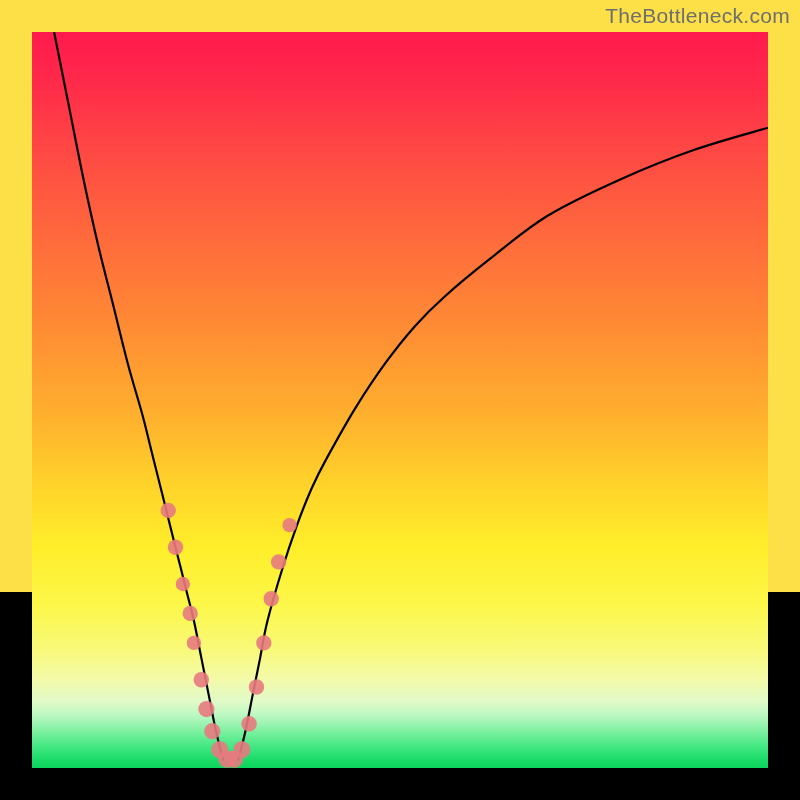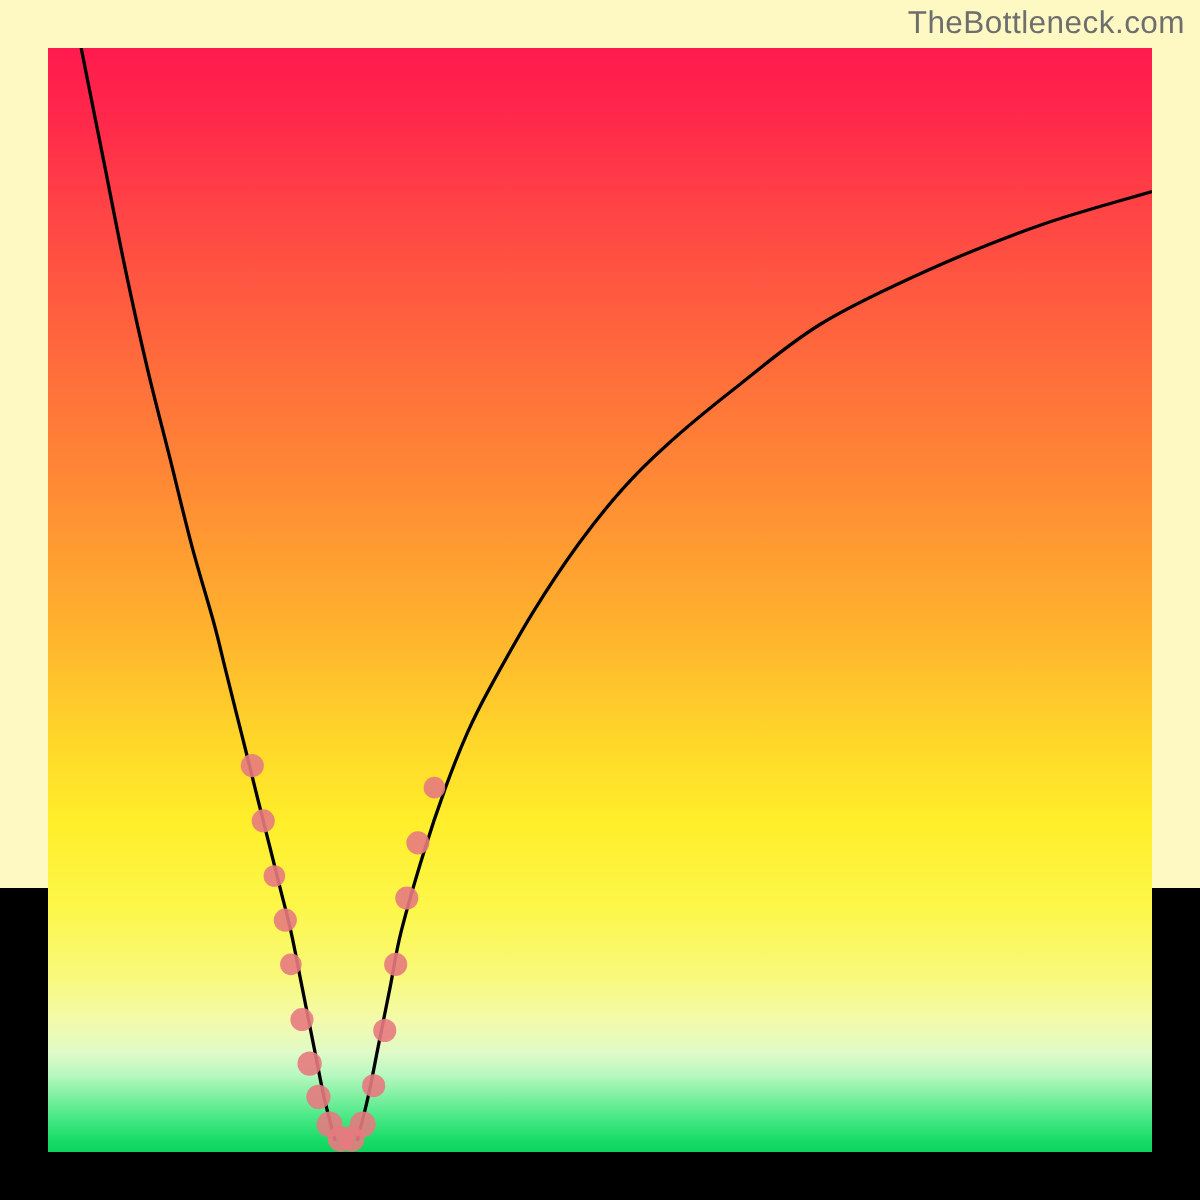--- a/index.html
+++ b/index.html
@@ -10,21 +10,21 @@
     overflow: hidden;
     background: #000;
     font-family: Arial, Helvetica, sans-serif;
   }
   .frame {
     position: absolute;
     top: 0;
     left: 0;
     width: 800px;
     height: 592px;
-    background: #fef9c3;
+    background: #fde047;
   }
   .plot {
     position: absolute;
     top: 32px;
     left: 32px;
     width: 736px;
     height: 736px;
     overflow: hidden;
   }
   .gradient {

